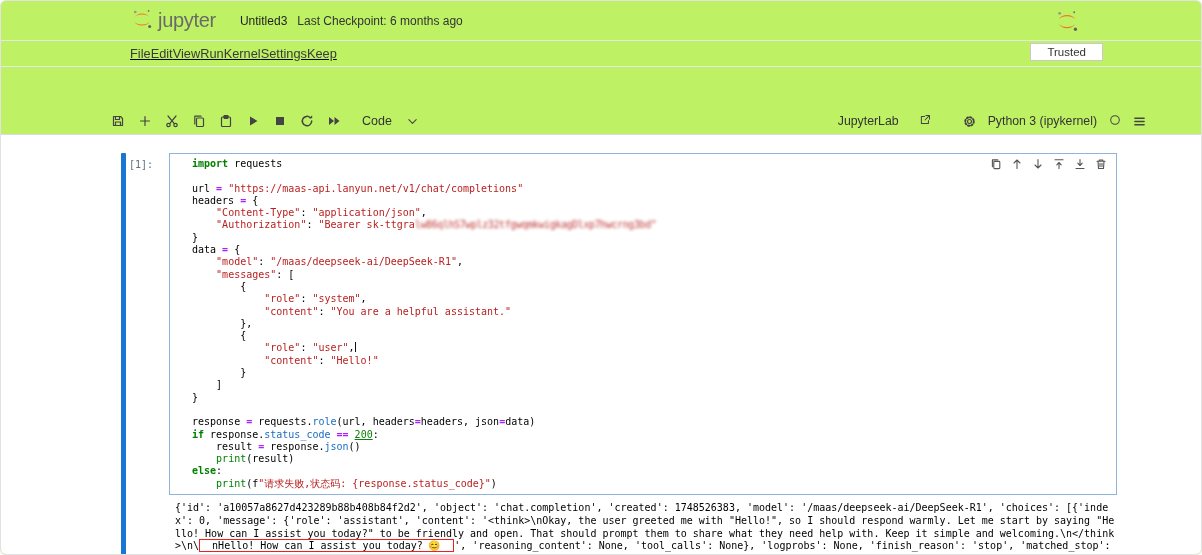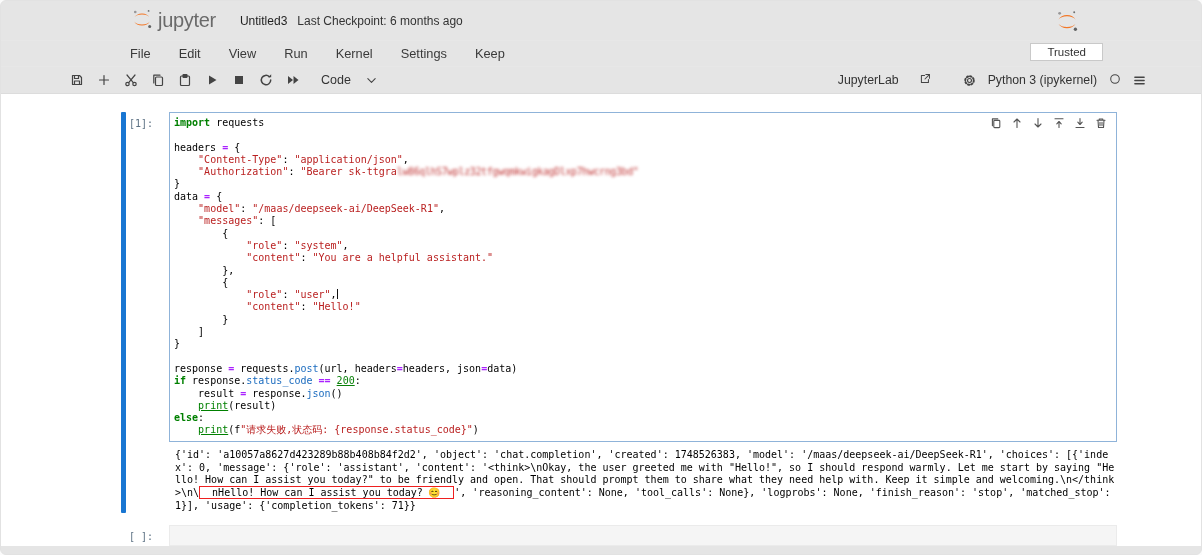--- a/index.html
+++ b/index.html
@@ -1,55 +1,55 @@
 <!DOCTYPE html>
 <html><head>
 <meta charset="utf-8">
 <style>
   * { margin:0; padding:0; box-sizing:border-box; }
   html,body { background:#fbfbfb; }
   .page {
-    width:1202px; height:555px; background:#e5e5e5;
+    width:1202px; height:555px; background:#bef264;
     border:1px solid #e2e2e2; border-radius:6px; overflow:hidden;
     font-family:"Liberation Sans", sans-serif; position:relative;
   }
   
   .topbar { height:40px; display:flex; align-items:center; padding-left:130px; border-bottom:1px solid #e7e7e7; position:relative; }
   .logo { display:flex; align-items:center; gap:5px; margin-right:24px; cursor:pointer; }
   .logo-text { font-size:20px; color:#6a6a6a; letter-spacing:-0.3px; }
   .nb-title { font-size:12px; color:#1f1f1f; margin-right:10px; }
   .checkpoint { font-size:12px; color:#333; }
   .top-right-logo { position:absolute; right:122px; top:8px; cursor:pointer; }
   
   .menubar { height:26px; display:flex; align-items:center; padding-left:129px; border-bottom:1px solid #e7e7e7; position:relative; }
-  .menu-items { display:flex; gap:28px; }
+  .menu-items { display:flex; gap:0;text-decoration:underline; }
   .menu-item { font-size:12.8px; color:#3a3a3a; cursor:pointer; }
   .trusted { position:absolute; right:98px; top:2px; font-size:11.5px; color:#333;
              border:1px solid #c9c9c9; background:#fff; padding:2px 16px; cursor:pointer; }
   
-  .toolbar { height:27px; display:flex; align-items:center; padding-left:69px; border-bottom:1px solid #dcdcdc; position:relative; }
+  .toolbar { height:27px; display:flex; align-items:center; padding-left:110px; border-bottom:1px solid #dcdcdc; position:relative;margin-top:41px; }
   .tb-btn { border:none; background:none; margin-right:13px; display:flex; align-items:center; cursor:pointer; padding:0; }
   .tb-btn svg { display:block; }
   .icon-stroke { stroke:#444; stroke-width:1.2; fill:none; stroke-linecap:round; stroke-linejoin:round; }
   .cell-type { display:flex; align-items:center; gap:15px; margin-left:8px; cursor:pointer; }
   .cell-type span { font-size:12.5px; color:#333; }
   .tb-right { position:absolute; right:55px; display:flex; align-items:center; gap:12px; }
   .tb-right .lab { font-size:12.3px; color:#333; }
   
   .notebook { padding:18px 84px 0 120px; background:#fff; }
   .cell { display:flex; }
   .stripe { width:5px; background:#1976d2; border-radius:1px; flex:none; }
   .cell-main { flex:1; display:flex; flex-direction:column; min-width:0; }
   .row { display:flex; min-width:0; }
   .prompt { width:43px; flex:none; font-family:"DejaVu Sans Mono",monospace; font-size:10px; color:#5b7083; padding:6px 0 0 3px; }
-  .editor { flex:1; border:1px solid #8fb3d9; background:#fff; position:relative; padding:4px 4px; min-width:0; }
+  .editor { flex:1; border:1px solid #8fb3d9; background:#fff; position:relative; padding:4px 22px; min-width:0; }
   .cm-line { font:10px/12.3px "DejaVu Sans Mono",monospace; white-space:pre; min-height:12.3px; color:#000; }
   .tok-txt { color:#000; }
   .tok-kw  { color:#008000; font-weight:bold; }
-  .tok-bi  { color:#008000;text-decoration:underline; }
+  .tok-bi  { color:#008000; }
   .tok-str { color:#ba2121; }
   .tok-op  { color:#aa22ff; font-weight:bold; }
   .tok-num { color:#088008;text-decoration:underline; }
   .tok-prop{ color:#1a6bbf; }
   .tok-blur{ color:#c23b3b; filter:blur(1.4px); letter-spacing:-0.4px; }
   .tok-cursor { display:inline-block; width:1px; height:10px; background:#111; vertical-align:-1px; }
   .cell-toolbar { position:absolute; top:3px; right:7px; display:flex; gap:9px; background:#fff; padding:1px 2px; }
   .ct-btn { border:none; background:none; padding:0; cursor:pointer; display:flex; }
   .ct-btn .icon-stroke { stroke:#555; stroke-width:1.1; }
   .output-row { margin-top:3px; }
@@ -278,39 +278,40 @@
                     <g class="icon-stroke">
                       <path d="M2 3.3h8M4.2 3.3V2h3.6v1.3M3 3.3l.5 7.2h5l.5-7.2M5 5.2v3.4M7 5.2v3.4"></path>
                     </g>
                   </svg>
                   <span></span>
               </button>
             </div>
             <div id="code-area">
                 <div class="cm-line"><span class="tok-kw">import</span><span class="tok-txt"> requests</span></div>
                 <div class="cm-line"></div>
+                <div class="cm-line"><span class="tok-txt">url </span><span class="tok-op">=</span><span class="tok-txt"> </span><span class="tok-str">"https://maas-api.lanyun.net/v1/chat/completions"</span></div>
                 <div class="cm-line"><span class="tok-txt">headers </span><span class="tok-op">=</span><span class="tok-txt"> {</span></div>
                 <div class="cm-line"><span class="tok-txt">    </span><span class="tok-str">"Content-Type"</span><span class="tok-txt">: </span><span class="tok-str">"application/json"</span><span class="tok-txt">,</span></div>
                 <div class="cm-line"><span class="tok-txt">    </span><span class="tok-str">"Authorization"</span><span class="tok-txt">: </span><span class="tok-str">"Bearer sk-ttgra</span><span class="tok-blur">lw86qlhS7wplz32tfgwqmkwigkagDlxp7hwcrng3bd"</span></div>
                 <div class="cm-line"><span class="tok-txt">}</span></div>
                 <div class="cm-line"><span class="tok-txt">data </span><span class="tok-op">=</span><span class="tok-txt"> {</span></div>
                 <div class="cm-line"><span class="tok-txt">    </span><span class="tok-str">"model"</span><span class="tok-txt">: </span><span class="tok-str">"/maas/deepseek-ai/DeepSeek-R1"</span><span class="tok-txt">,</span></div>
                 <div class="cm-line"><span class="tok-txt">    </span><span class="tok-str">"messages"</span><span class="tok-txt">: [</span></div>
                 <div class="cm-line"><span class="tok-txt">        {</span></div>
                 <div class="cm-line"><span class="tok-txt">            </span><span class="tok-str">"role"</span><span class="tok-txt">: </span><span class="tok-str">"system"</span><span class="tok-txt">,</span></div>
                 <div class="cm-line"><span class="tok-txt">            </span><span class="tok-str">"content"</span><span class="tok-txt">: </span><span class="tok-str">"You are a helpful assistant."</span></div>
                 <div class="cm-line"><span class="tok-txt">        },</span></div>
                 <div class="cm-line"><span class="tok-txt">        {</span></div>
                 <div class="cm-line"><span class="tok-txt">            </span><span class="tok-str">"role"</span><span class="tok-txt">: </span><span class="tok-str">"user"</span><span class="tok-txt">,</span><span class="tok-cursor"></span></div>
                 <div class="cm-line"><span class="tok-txt">            </span><span class="tok-str">"content"</span><span class="tok-txt">: </span><span class="tok-str">"Hello!"</span></div>
                 <div class="cm-line"><span class="tok-txt">        }</span></div>
                 <div class="cm-line"><span class="tok-txt">    ]</span></div>
                 <div class="cm-line"><span class="tok-txt">}</span></div>
                 <div class="cm-line"></div>
-                <div class="cm-line"><span class="tok-txt">response </span><span class="tok-op">=</span><span class="tok-txt"> requests.</span><span class="tok-prop">post</span><span class="tok-txt">(url, headers</span><span class="tok-op">=</span><span class="tok-txt">headers, json</span><span class="tok-op">=</span><span class="tok-txt">data)</span></div>
+                <div class="cm-line"><span class="tok-txt">response </span><span class="tok-op">=</span><span class="tok-txt"> requests.</span><span class="tok-prop">role</span><span class="tok-txt">(url, headers</span><span class="tok-op">=</span><span class="tok-txt">headers, json</span><span class="tok-op">=</span><span class="tok-txt">data)</span></div>
                 <div class="cm-line"><span class="tok-kw">if</span><span class="tok-txt"> response.</span><span class="tok-prop">status_code</span><span class="tok-txt"> </span><span class="tok-op">==</span><span class="tok-txt"> </span><span class="tok-num">200</span><span class="tok-txt">:</span></div>
                 <div class="cm-line"><span class="tok-txt">    result </span><span class="tok-op">=</span><span class="tok-txt"> response.</span><span class="tok-prop">json</span><span class="tok-txt">()</span></div>
                 <div class="cm-line"><span class="tok-txt">    </span><span class="tok-bi">print</span><span class="tok-txt">(result)</span></div>
                 <div class="cm-line"><span class="tok-kw">else</span><span class="tok-txt">:</span></div>
                 <div class="cm-line"><span class="tok-txt">    </span><span class="tok-bi">print</span><span class="tok-txt">(f</span><span class="tok-str">"请求失败,状态码: {response.status_code}"</span><span class="tok-txt">)</span></div>
               </div>
           </div>
         </div>
         <div class="row output-row">
           <div class="prompt"></div>

